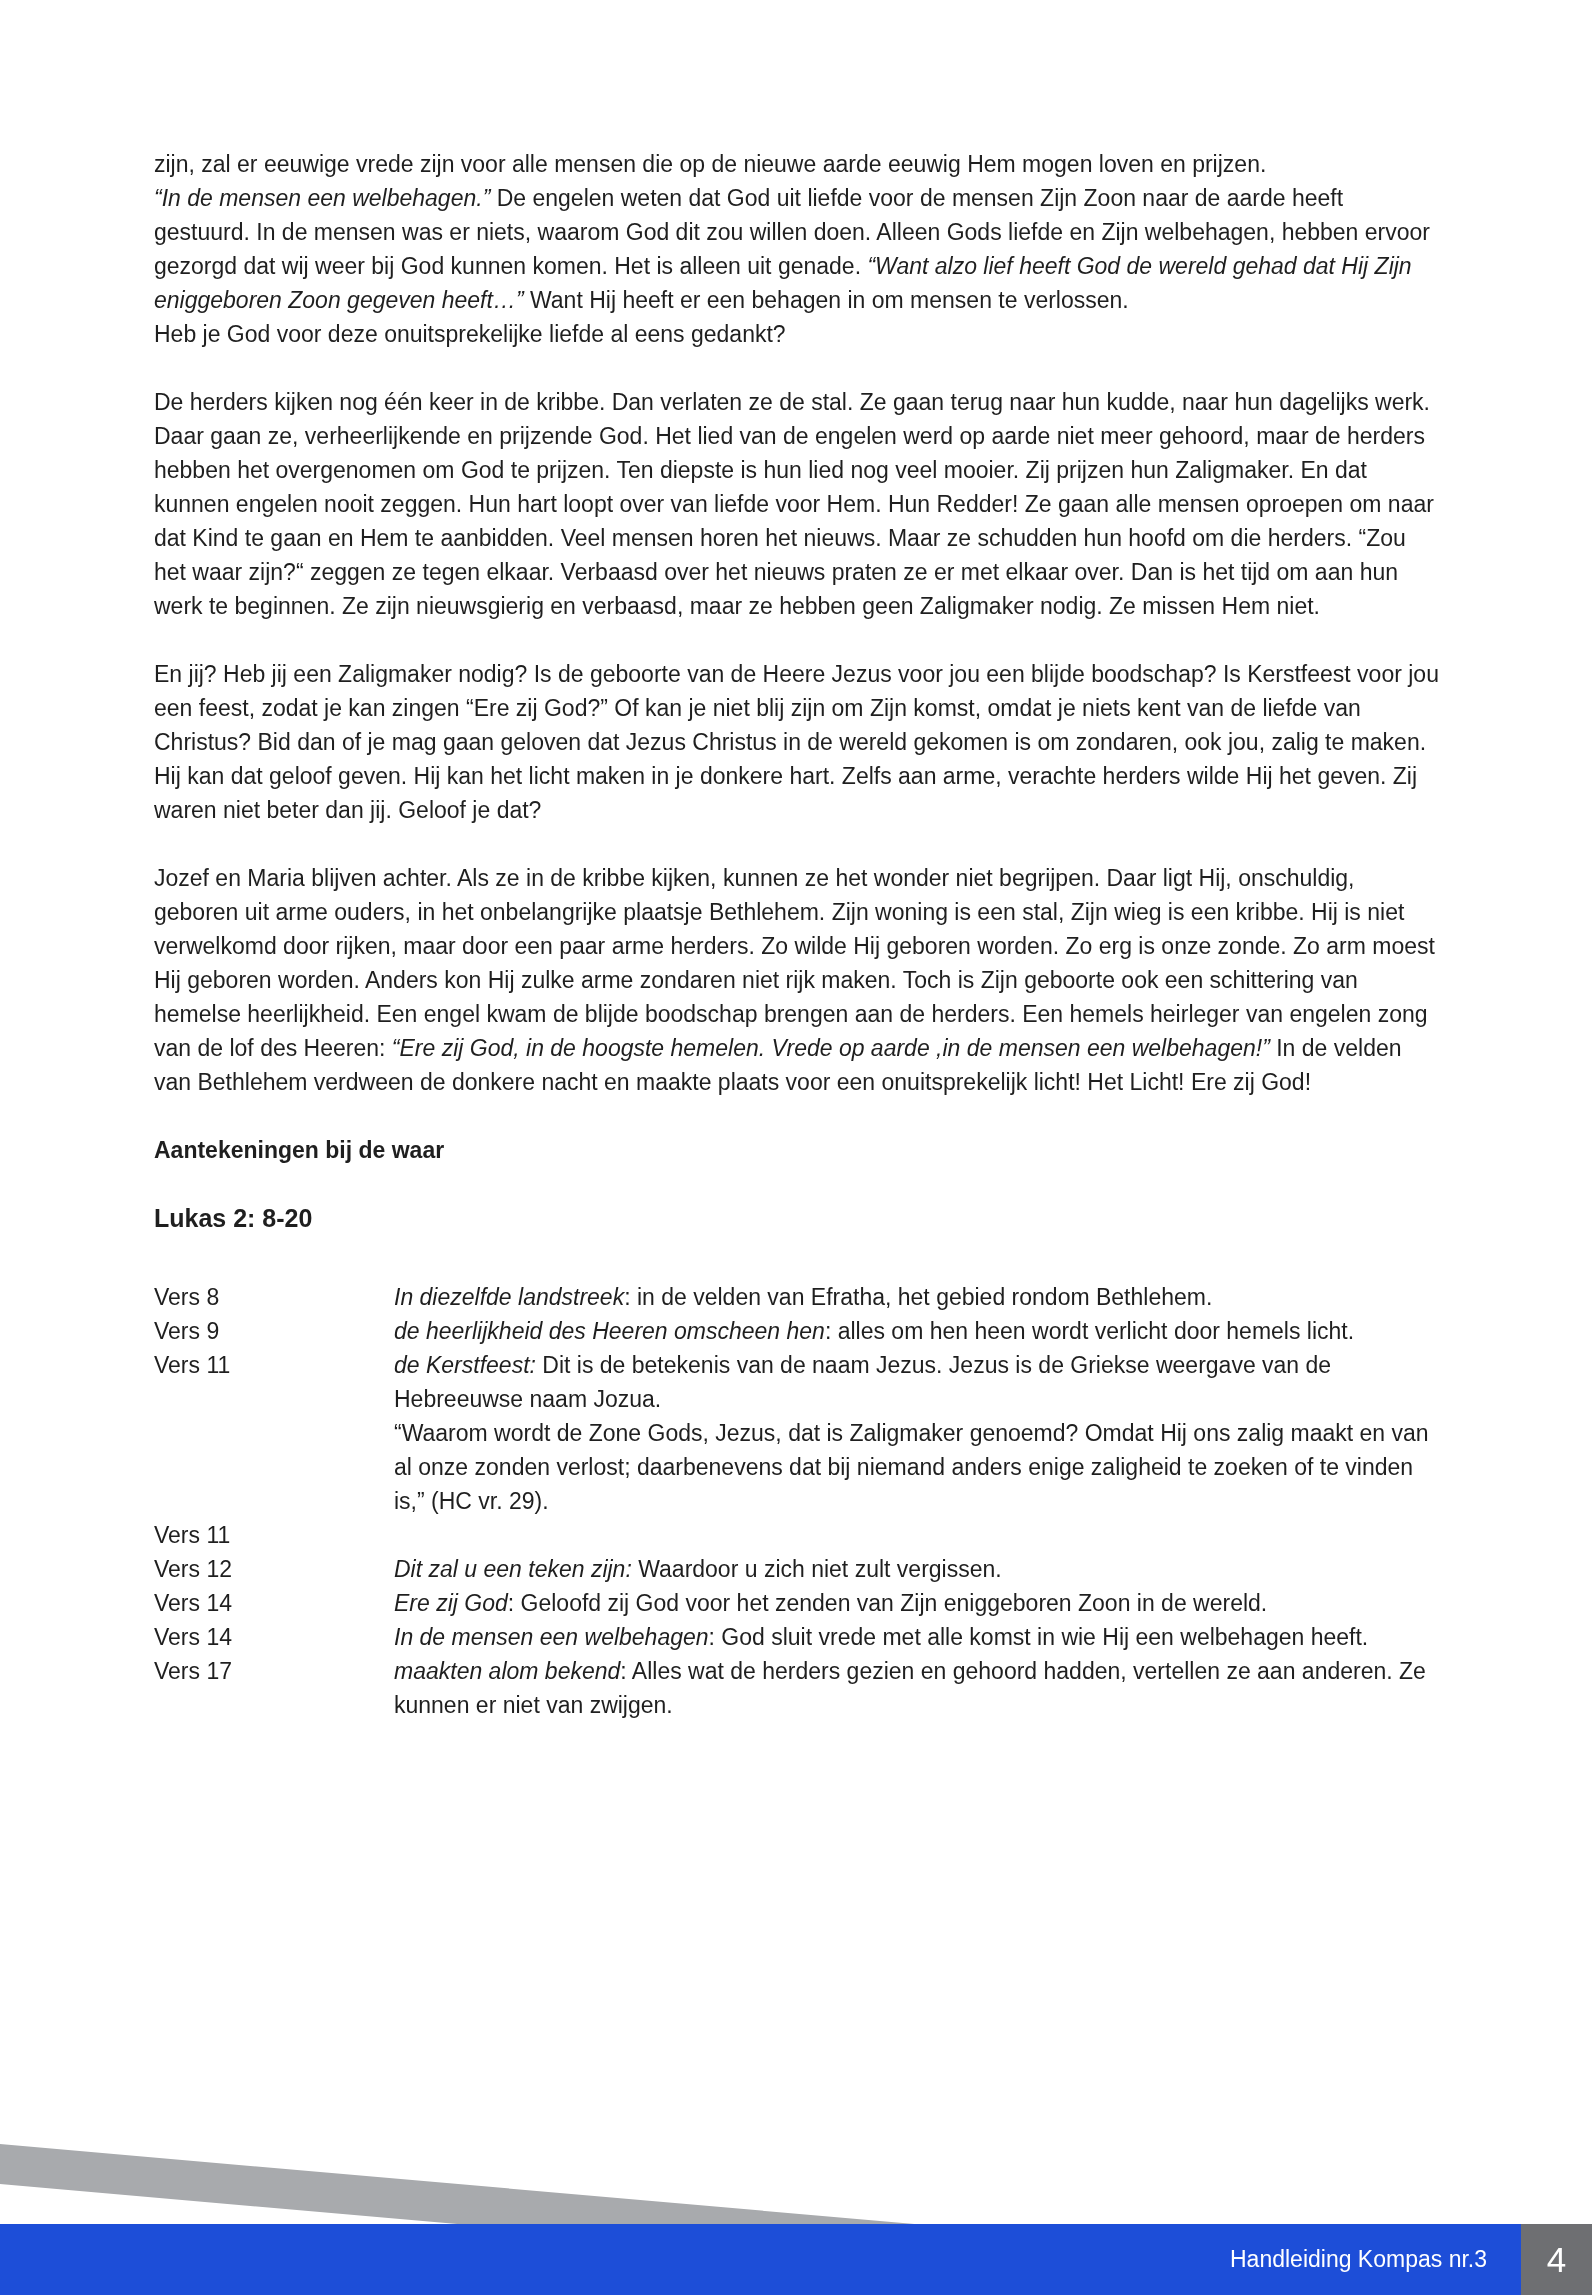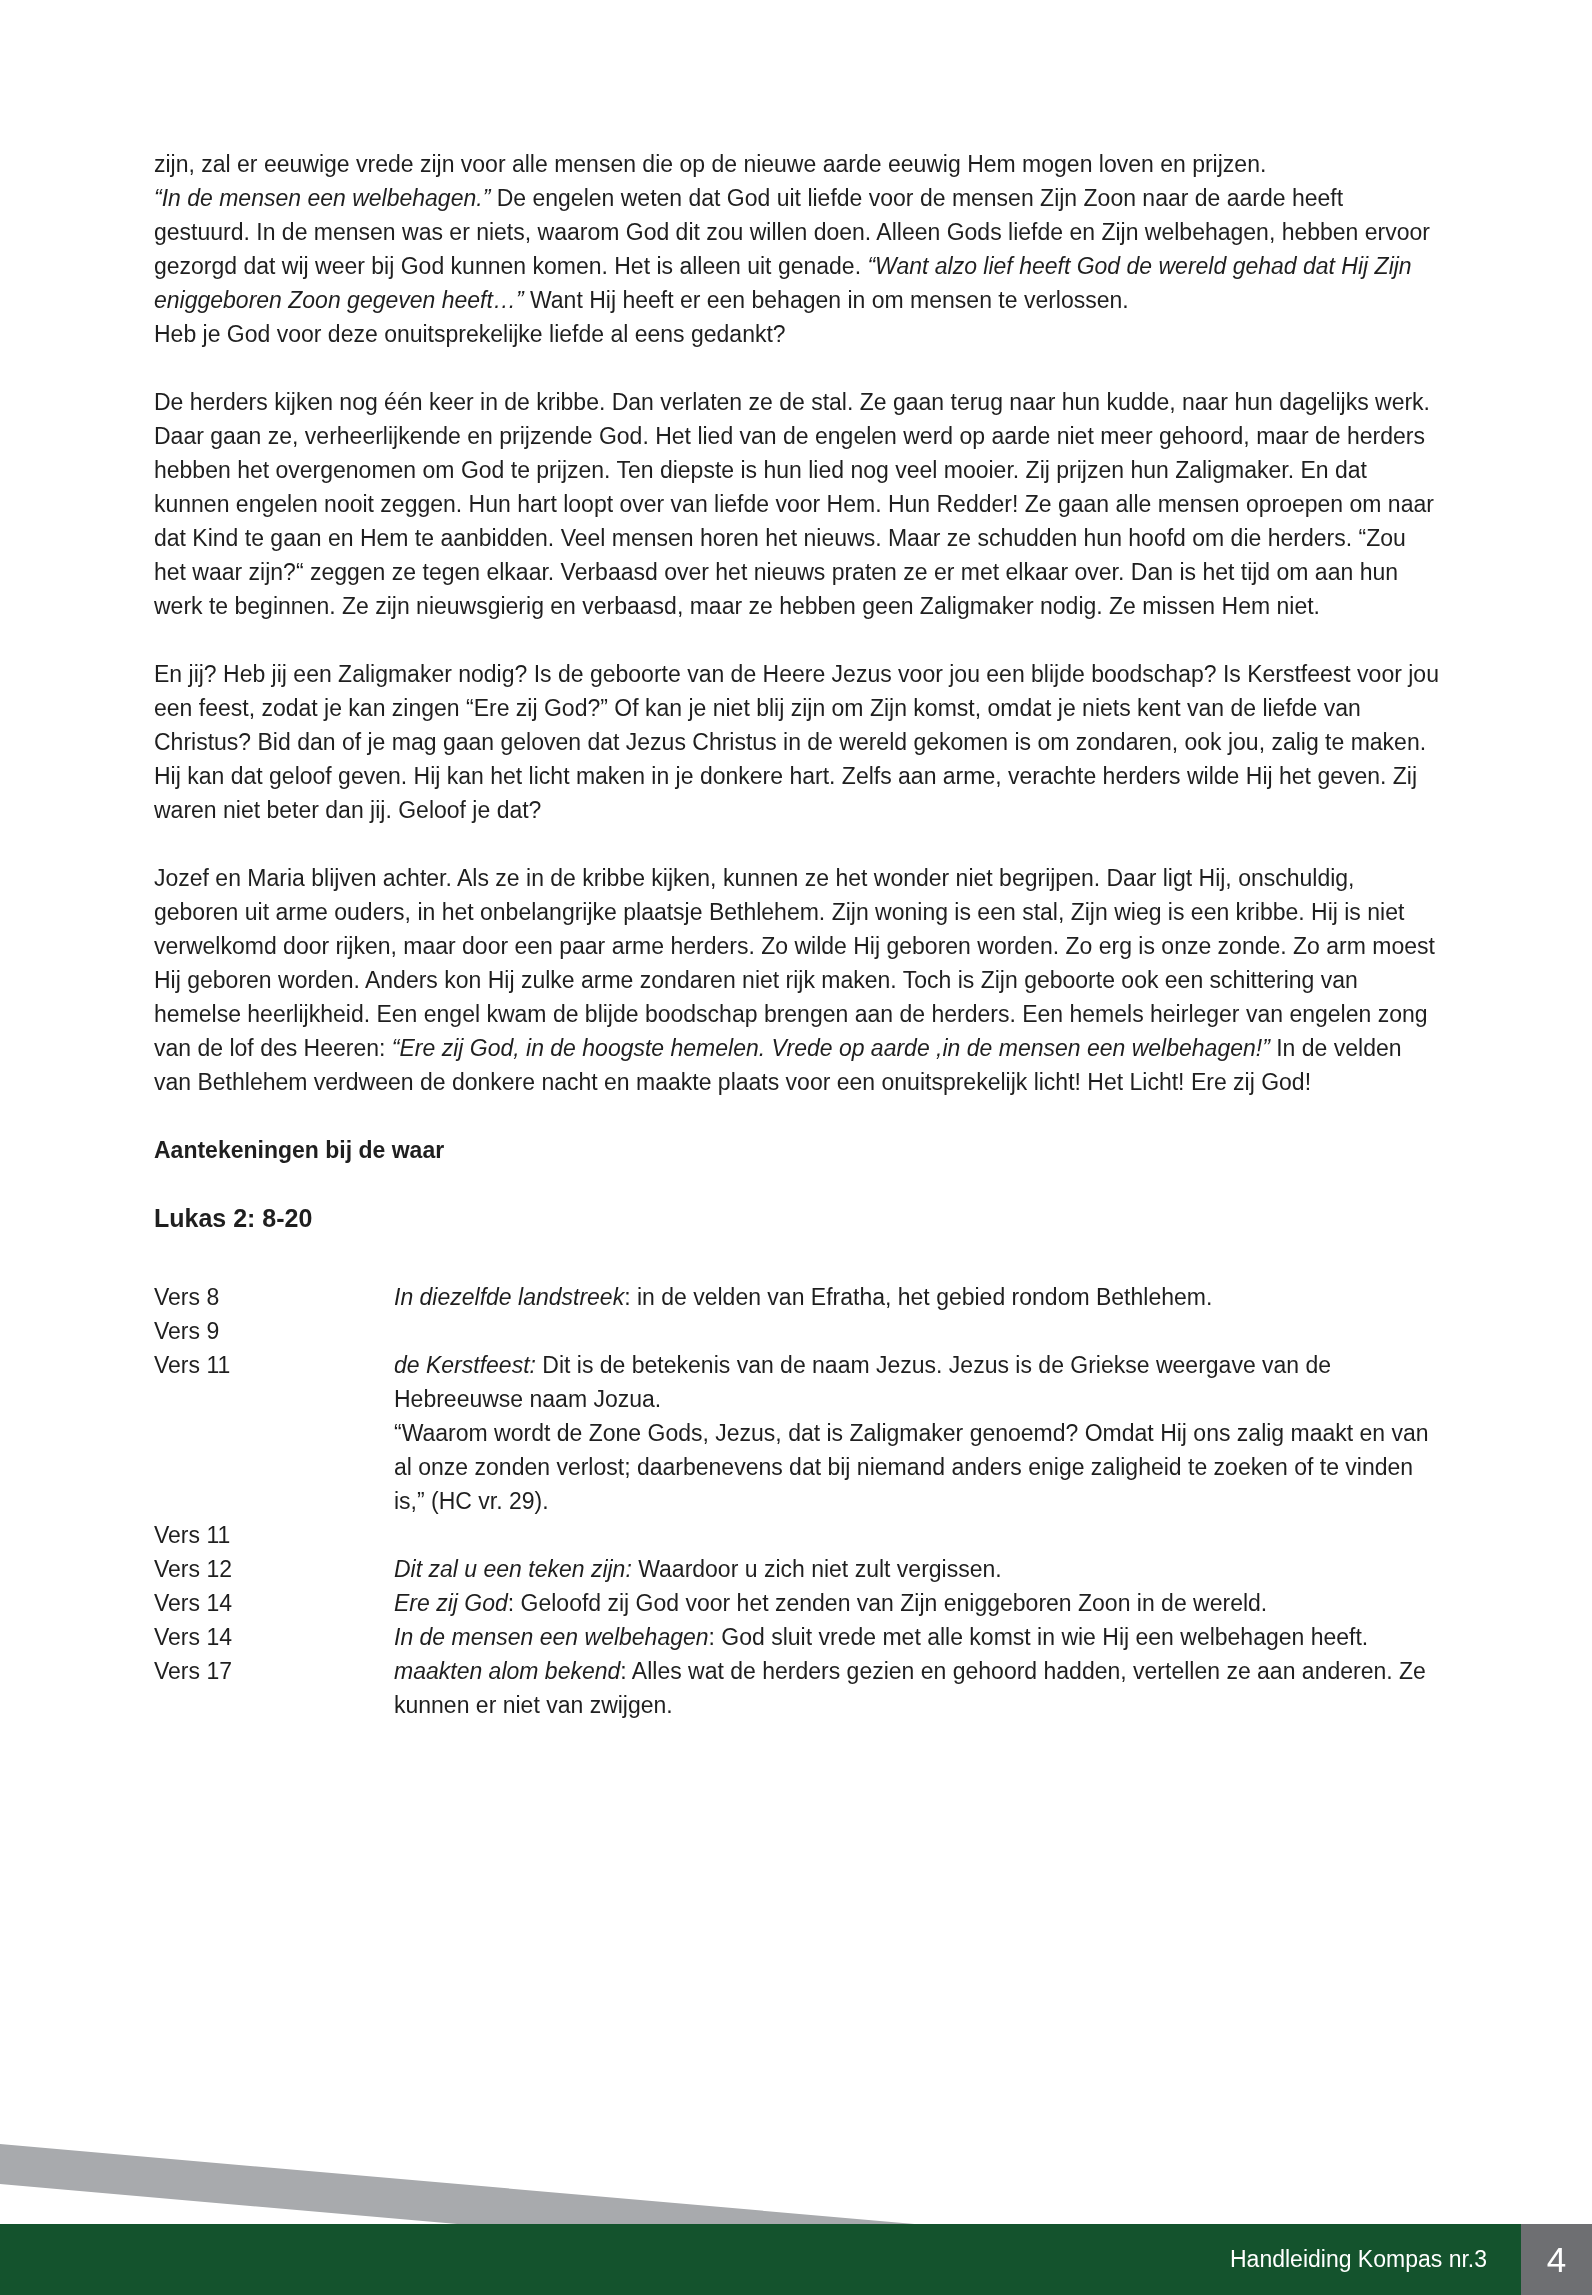--- a/index.html
+++ b/index.html
@@ -42,21 +42,21 @@
   .band {
     position:absolute; left:0; top:5.2px;
     width:1812px; height:40px;
     background:#a8aaad;
     transform-origin:0 0;
     transform:skewY(5deg);
   }
   .footer-bar {
     position:absolute; left:0; top:2206px;
     width:1592px; height:71px;
-    background:#14532d;
+    background:#1d4ed8;
     display:flex; align-items:center; justify-content:flex-end;
     padding-right:105px;
   }
   .footer-label { color:#ffffff; font-size:23px; white-space:nowrap; }
   .page-number-box {
     position:absolute; right:0; top:2206px;
     width:71px; height:71px;
     background:#6e6f72;
     color:#ffffff;
     display:flex; align-items:center; justify-content:center;
@@ -80,20 +80,21 @@
     <h2 class="heading gap">Aantekeningen bij de waar</h2>
 
     <div class="passage">Lukas 2: 8-20</div>
 
     <div class="verse-row">
       <div class="verse-label">Vers 8</div>
       <div class="verse-text"><em>In diezelfde landstreek</em><span>: in de velden van Efratha, het gebied rondom Bethlehem.</span></div>
     </div>
     <div class="verse-row">
       <div class="verse-label">Vers 9</div>
+      <div class="verse-text"><em>de heerlijkheid des Heeren omscheen hen</em><span>: alles om hen heen wordt verlicht door hemels licht.</span></div>
     </div>
     <div class="verse-row">
       <div class="verse-label">Vers 11</div>
       <div class="verse-text"><em>de Kerstfeest:</em><span> Dit is de betekenis van de naam Jezus. Jezus is de Griekse weergave van de Hebreeuwse naam Jozua.</span><br><span>“Waarom wordt de Zone Gods, Jezus, dat is Zaligmaker genoemd? Omdat Hij ons zalig maakt en van al onze zonden verlost; daarbenevens dat bij niemand anders enige zaligheid te zoeken of te vinden is,” (HC vr. 29).</span></div>
     </div>
     <div class="verse-row">
       <div class="verse-label">Vers 11</div>
     </div>
     <div class="verse-row">
       <div class="verse-label">Vers 12</div>

